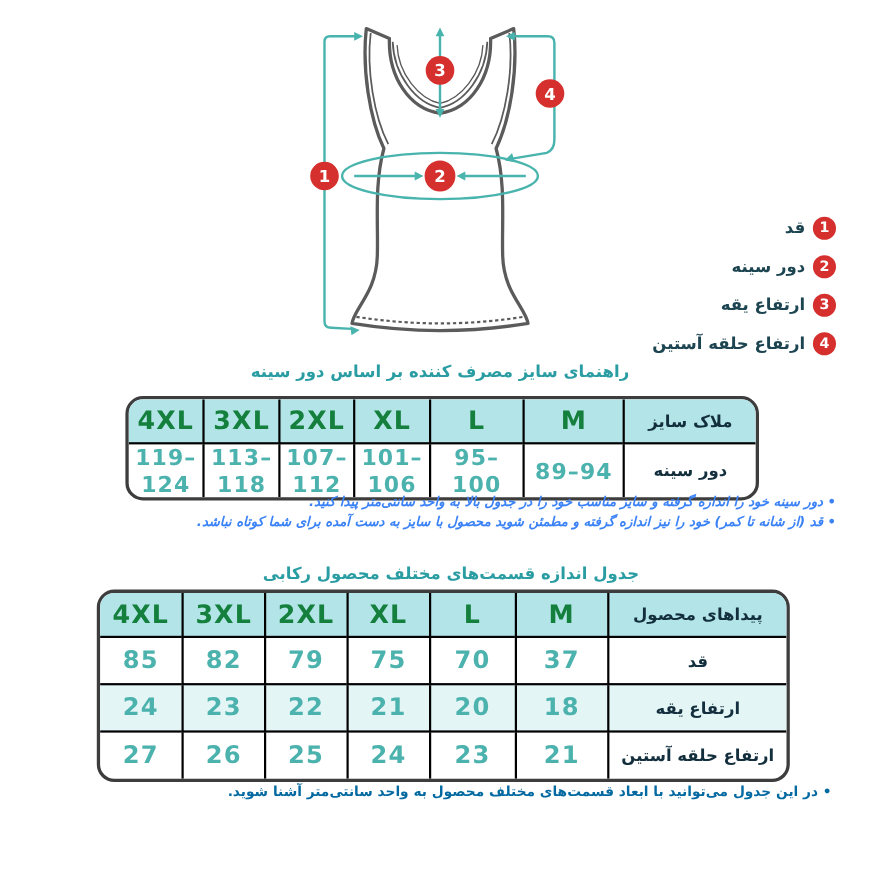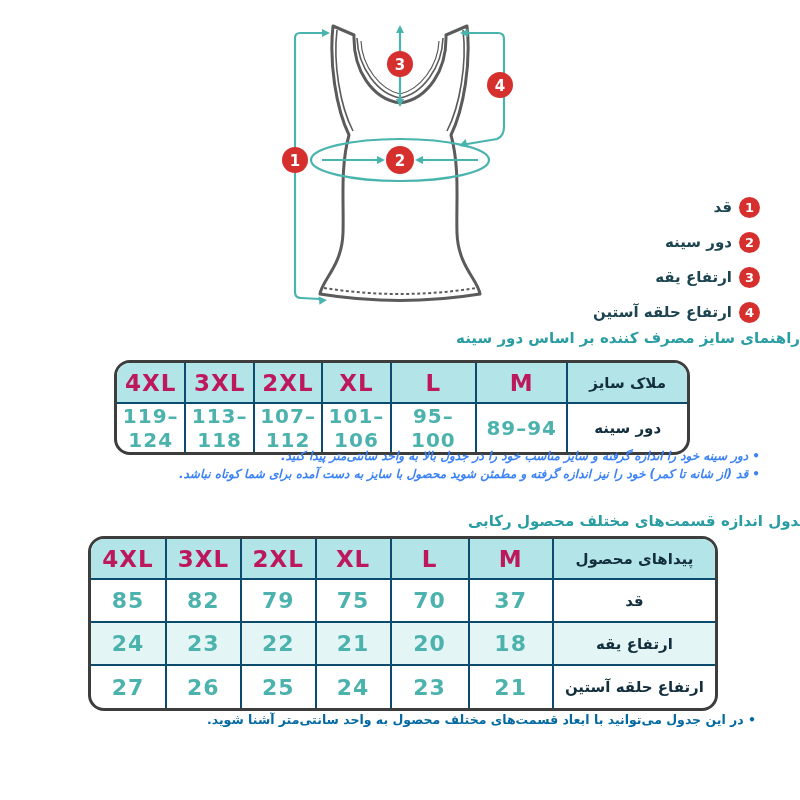--- a/index.html
+++ b/index.html
@@ -12,53 +12,53 @@
   
   .legend{position:absolute;top:196px;right:40px;display:flex;flex-direction:column;gap:13px;direction:rtl;}
   .legend-item{display:flex;align-items:center;gap:7px;height:22px;}
   .legend-num{
     width:21px;height:21px;border-radius:50%;background:#d52f2e;color:#fff;
     font-size:13px;font-weight:bold;display:flex;align-items:center;justify-content:center;direction:ltr;
   }
   .legend-label{color:#1d4551;font-weight:bold;font-size:15px;white-space:nowrap;}
   
   .section-title{
-    position:absolute;left:0;width:800px;direction:rtl;
+    position:absolute;left:0;width:800px;text-align:center;direction:rtl;
     color:#2a9da3;font-weight:bold;font-size:15px;
   }
   .title-1{top:329px;}
   .title-2{top:512px;padding-left:10px;}
   .notes{position:absolute;top:447px;right:40px;left:20px;direction:rtl;text-align:right;}
   .note{color:#3b82f6;font-size:12px;line-height:18px;font-weight:bold;font-style:italic;}
   .note::before{content:"• ";}
   .footnote{
     position:absolute;top:712px;right:44px;left:20px;direction:rtl;text-align:right;
     color:#0369a1;font-size:12.5px;font-weight:bold;
   }
   .footnote::before{content:"• ";}
   
   .tbl-wrap{
     position:absolute;border:3px solid #3d3d3d;border-radius:16px;overflow:hidden;background:#fff;
   }
   .tbl-1{left:114px;top:360px;width:570px;}
   .tbl-2{left:88px;top:536px;width:624px;}
   table{border-collapse:collapse;width:100%;direction:rtl;table-layout:fixed;}
-  td,th{border:2px solid #0c4a6e;text-align:center;vertical-align:middle;padding:0;}
+  td,th{border:2px solid #000000;text-align:center;vertical-align:middle;padding:0;}
   tr:first-child th{border-top:none;}
   tr:last-child td{border-bottom:none;}
   td:first-child,th:first-child{border-right:none;margin-left:20px;}
   td:last-child,th:last-child{border-left:none;}
   .hdr-row{background:#b3e4e8;}
   .alt-row td{background:#e4f5f6;}
   .tbl-1 tr{height:38px;}
   .tbl-1 tr.hdr-row{height:40px;}
   .tbl-2 tr{height:43px;}
   .tbl-2 tr.hdr-row{height:40px;}
   .fa-label{color:#132f3e;font-weight:bold;font-size:15px;}
-  .size-letter{color:#be185d;font-weight:bold;font-size:23px;direction:ltr;letter-spacing:1px;}
+  .size-letter{color:#15803d;font-weight:bold;font-size:23px;direction:ltr;letter-spacing:1px;}
   .num-cell{color:#4cb2ad;font-weight:bold;font-size:20px;direction:ltr;letter-spacing:1px;}
   .tbl-2 .num-cell{font-size:22px;}
 </style>
 </head>
 <body>
 
 <svg class="diagram-svg" width="270" height="305" viewBox="0 0 270 305">
 
   <g>
     <path d="M 67 18

